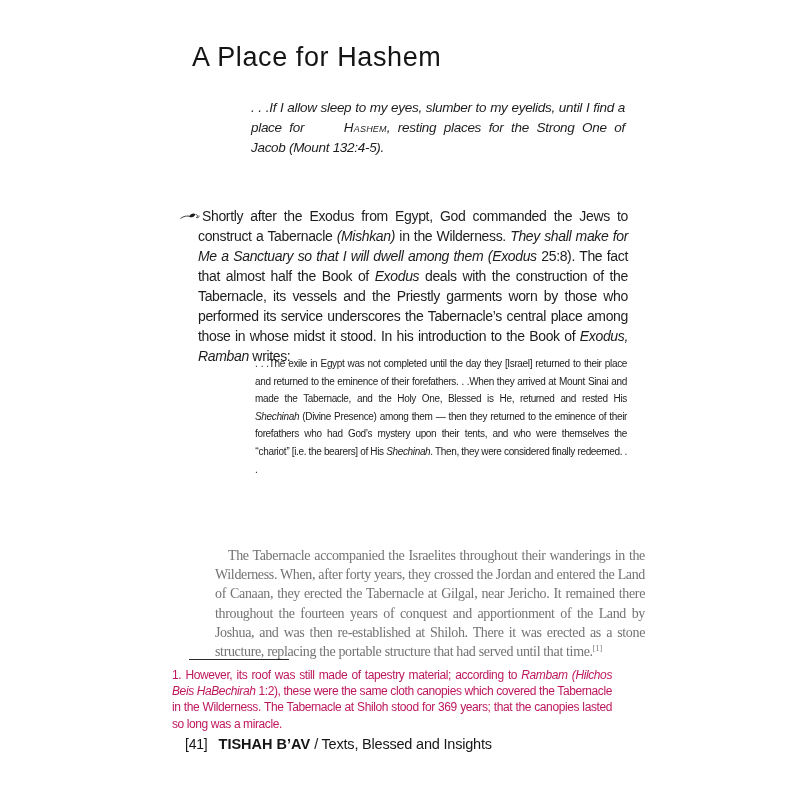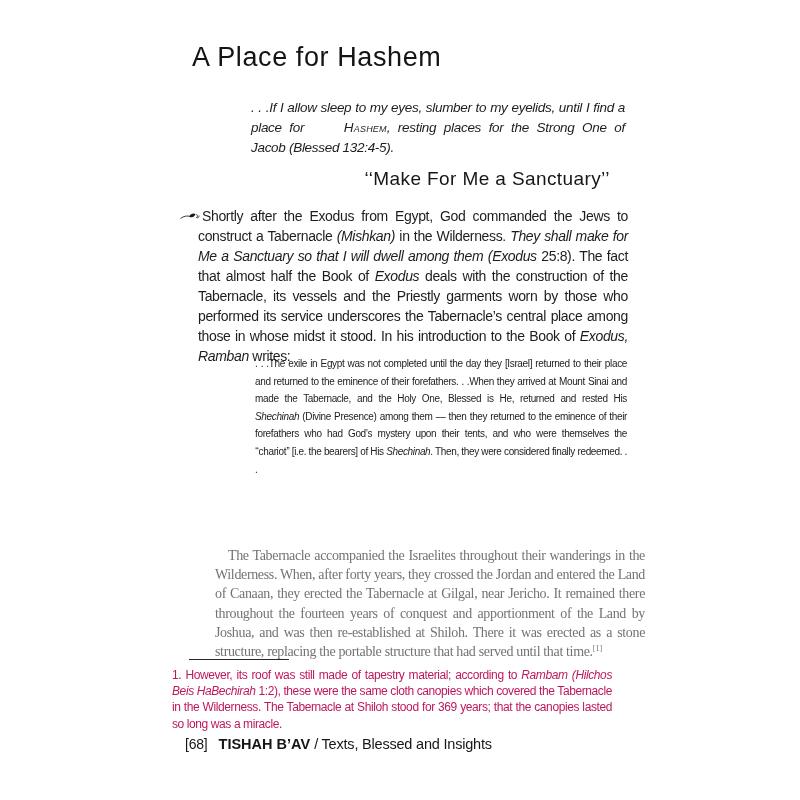--- a/index.html
+++ b/index.html
@@ -74,35 +74,34 @@
   .seg-i { font-style:italic; }
   .seg-sc { font-variant:small-caps; letter-spacing:0.2px;margin-left:32px; }
 </style>
 </head>
 <body>
 
 <div class="page">
 
   <h1 class="page-title">A Place for Hashem</h1>
 
-  <div class="epigraph"><span class="seg-i">. . .If I allow sleep to my eyes, slumber to my eyelids, until I find a place for </span><span class="seg-i seg-sc">Hashem</span><span class="seg-i">, resting places for the Strong One of Jacob (</span><span class="seg-i">Blessed</span><span> 132:4-5).</span></div>
+  <div class="epigraph"><span class="seg-i">. . .If I allow sleep to my eyes, slumber to my eyelids, until I find a place for </span><span class="seg-i seg-sc">Hashem</span><span class="seg-i">, resting places for the Strong One of Jacob (</span><span class="seg-i">Mount</span><span> 132:4-5).</span></div>
 
-  <h2 class="section-subtitle">‘‘Make For Me a Sanctuary’’</h2>
 
   <p class="para1"><span class="leaf"><svg viewBox="0 0 26 12" xmlns="http://www.w3.org/2000/svg">
           <path d="M1 8.2 C5 5.6, 9 4.6, 13.2 5.8" stroke="#1b1b1b" stroke-width="1.1" fill="none" stroke-linecap="round"></path>
           <path d="M12 6.2 C13.5 2.2, 17.8 1.2, 19.8 2.8 C19.6 6.4, 15.6 8.2, 12 6.2 Z" fill="#1b1b1b"></path>
           <path d="M20.8 3.4 C23.4 3.8, 23.6 6.6, 21.2 7.2 C22.8 8.4, 25 7.6, 24.8 5.2" stroke="#1b1b1b" stroke-width="1" fill="none" stroke-linecap="round"></path>
         </svg></span><span><span>Shortly after the Exodus from Egypt, God commanded the Jews to construct a Tabernacle </span><span class="seg-i">(Mishkan)</span><span> in the Wilderness. </span><span class="seg-i">They shall make for Me a Sanctuary so that I will dwell among them (Exodus</span><span> 25:8). The fact that almost half the Book of </span><span class="seg-i">Exodus</span><span> deals with the construction of the Tabernacle, its vessels and the Priestly garments worn by those who performed its service underscores the Tabernacle’s central place among those in whose midst it stood. In his introduction to the Book of </span><span class="seg-i">Exodus, Ramban</span><span> writes:</span></span></p>
 
   <div class="bquote"><span>. . .The exile in Egypt was not completed until the day they [Israel] returned to their place and returned to the eminence of their forefathers. . .When they arrived at Mount Sinai and made the Tabernacle, and the Holy One, Blessed is He, returned and rested His </span><span class="seg-i">Shechinah</span><span> (Divine Presence) among them — then they returned to the eminence of their forefathers who had God’s mystery upon their tents, and who were themselves the ‘‘chariot’’ [i.e. the bearers] of His </span><span class="seg-i">Shechinah</span><span>. Then, they were considered finally redeemed. . .</span></div>
 
   <p class="para2"><span>The Tabernacle accompanied the Israelites throughout their wanderings in the Wilderness. When, after forty years, they crossed the Jordan and entered the Land of Canaan, they erected the Tabernacle at Gilgal, near Jericho. It remained there throughout the fourteen years of conquest and apportionment of the Land by Joshua, and was then re-established at Shiloh. There it was erected as a stone structure, replacing the portable structure that had served until that time.</span><sup>[1]</sup></p>
 
   <div class="fn-rule"></div>
 
   <div class="footnote"><span>1. However, its roof was still made of tapestry material; according to </span><span class="seg-i">Rambam (Hilchos Beis HaBechirah</span><span> 1:2), these were the same cloth canopies which covered the Tabernacle in the Wilderness. The Tabernacle at Shiloh stood for 369 years; that the canopies lasted so long was a miracle.</span></div>
 
   <div class="page-footer">
-    <span class="num">[68]</span><span class="booktitle">TISHAH B’AV</span><span>/ Texts, Blessed and Insights</span>
+    <span class="num">[41]</span><span class="booktitle">TISHAH B’AV</span><span>/ Texts, Blessed and Insights</span>
   </div>
 
 </div>
 
 </body></html>

